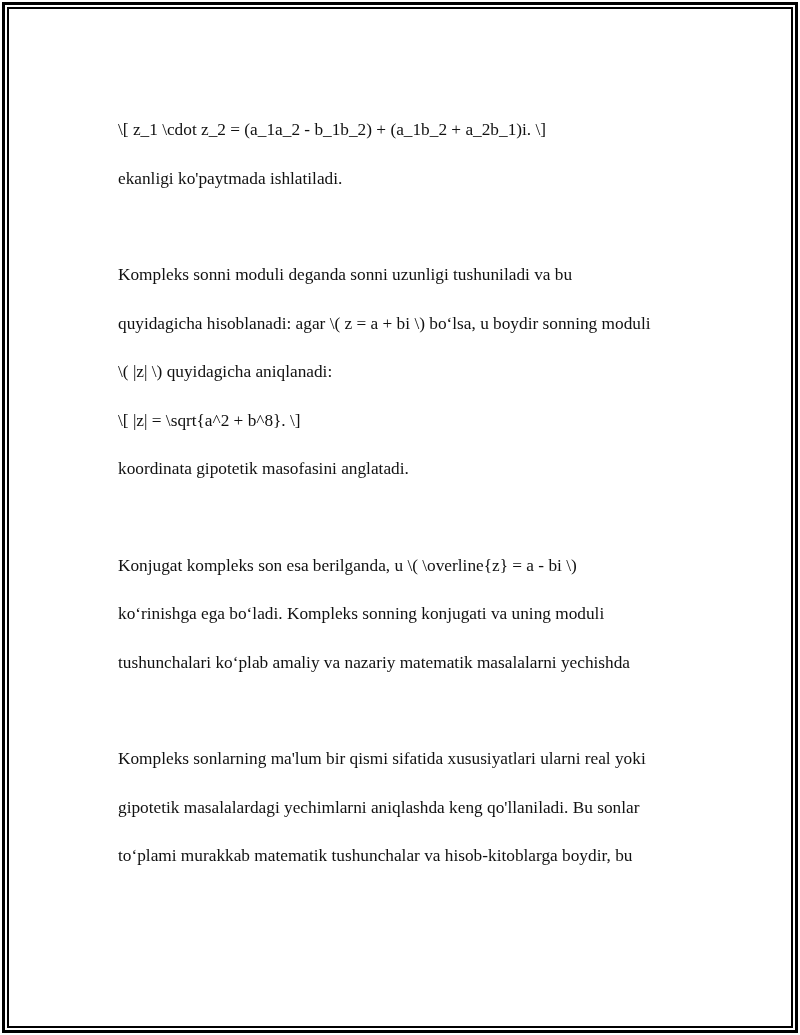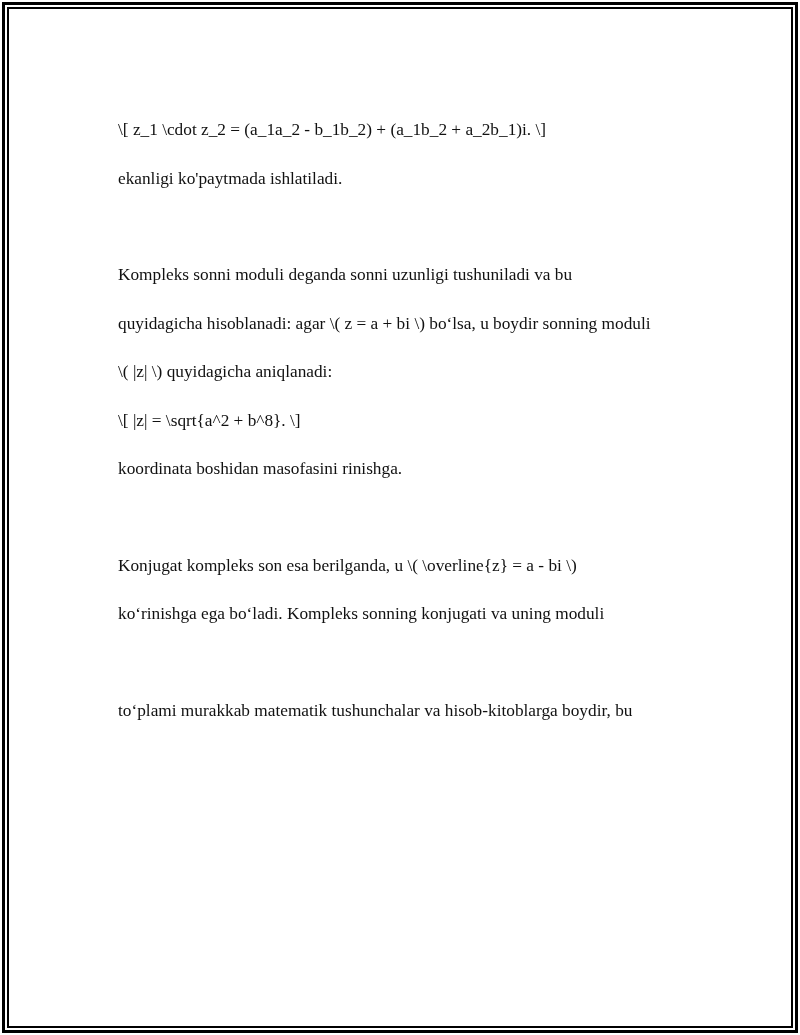--- a/index.html
+++ b/index.html
@@ -61,26 +61,29 @@
   <p class="para">
     <span class="line">\[ z_1 \cdot z_2 = (a_1a_2 - b_1b_2) + (a_1b_2 + a_2b_1)i. \]</span>
     <span class="line">ekanligi ko'paytmada ishlatiladi.</span>
   </p>
 
   <p class="para">
     <span class="line">Kompleks sonni moduli deganda sonni uzunligi tushuniladi va bu</span>
     <span class="line">quyidagicha hisoblanadi: agar \( z = a + bi \) bo‘lsa, u boydir sonning moduli</span>
     <span class="line">\( |z| \) quyidagicha aniqlanadi:</span>
     <span class="line">\[ |z| = \sqrt{a^2 + b^8}. \]</span>
-    <span class="line">koordinata boshidan masofasini rinishga.</span>
+    <span class="line">koordinata gipotetik masofasini anglatadi.</span>
   </p>
 
   <p class="para">
     <span class="line">Konjugat kompleks son esa berilganda, u \( \overline{z} = a - bi \)</span>
     <span class="line">ko‘rinishga ega bo‘ladi. Kompleks sonning konjugati va uning moduli</span>
+    <span class="line">tushunchalari ko‘plab amaliy va nazariy matematik masalalarni yechishda</span>
   </p>
 
   <p class="para">
+    <span class="line">Kompleks sonlarning ma'lum bir qismi sifatida xususiyatlari ularni real yoki</span>
+    <span class="line">gipotetik masalalardagi yechimlarni aniqlashda keng qo'llaniladi. Bu sonlar</span>
     <span class="line">to‘plami murakkab matematik tushunchalar va hisob-kitoblarga boydir, bu</span>
     
   </p>
 
 </div>
 
 </body></html>

